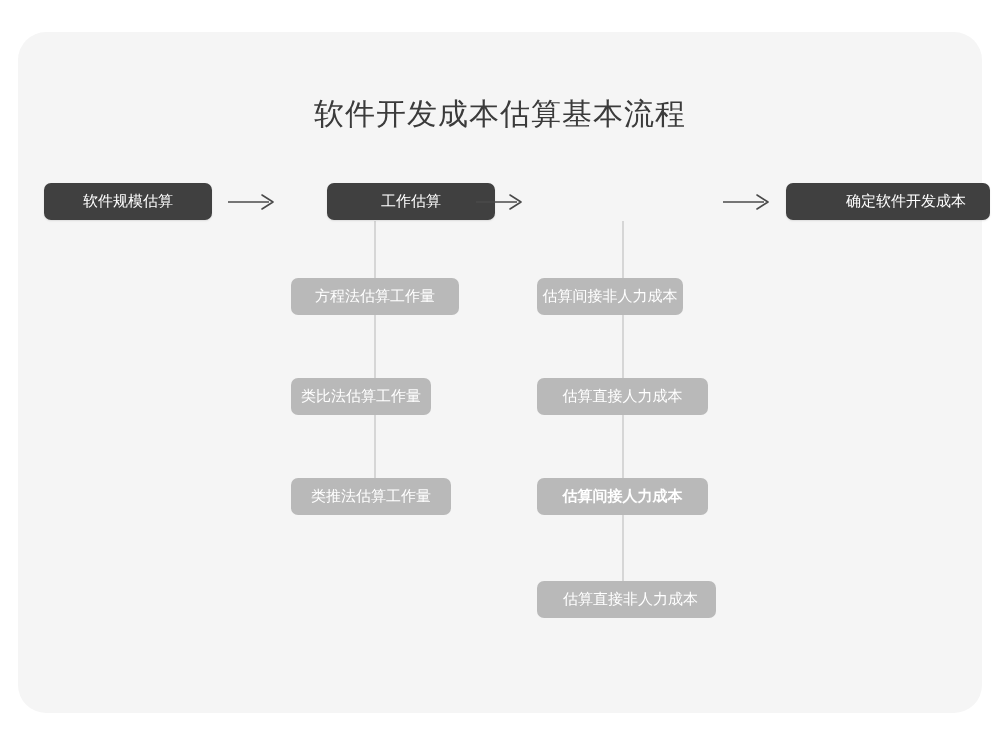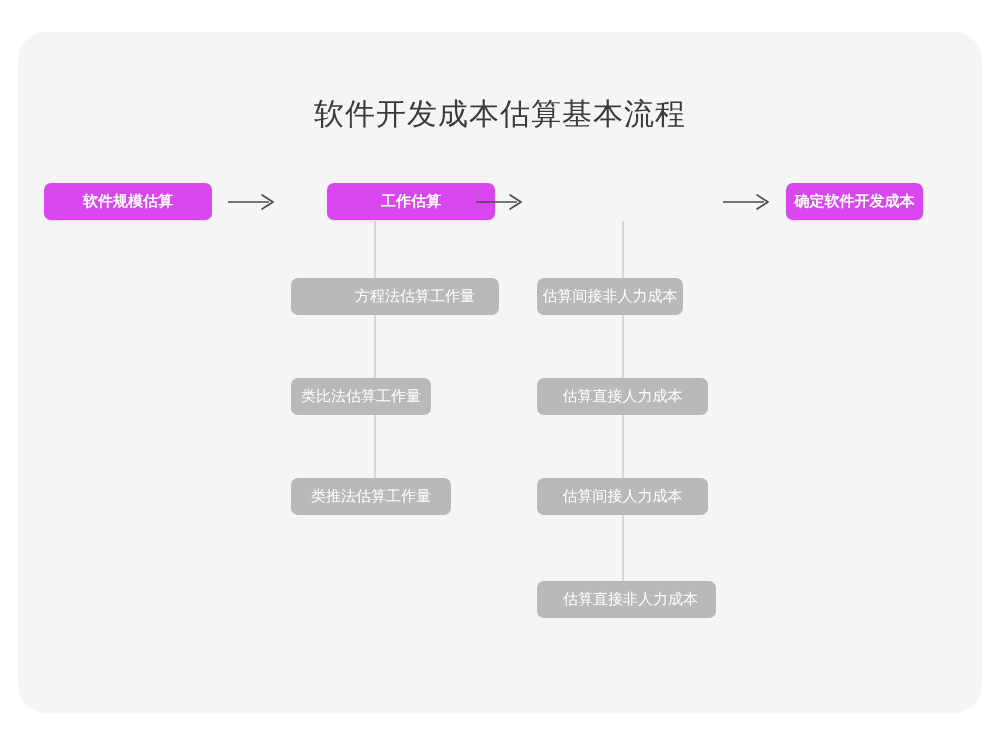--- a/index.html
+++ b/index.html
@@ -47,30 +47,29 @@
   .connector {
     position: absolute;
     width: 2px;
     background: #d6d6d6;
   }
 
   
   .stage-box {
     position: absolute;
     height: 37px;
-    background: #d946ef;
+    background: #404040;
     border-radius: 7px;
     color: #ffffff;
     font-size: 15px;
     display: flex;
     align-items: center;
     justify-content: center;
     white-space: nowrap;
     box-shadow: 0 1px 2px rgba(0,0,0,0.10);
-    font-weight: bold;
   }
 
   
   .arrow {
     position: absolute;
     height: 37px;
     display: flex;
     align-items: center;
     justify-content: center;
     color: #4a4a4a;
@@ -129,45 +128,45 @@
   </div>
 
 
   <div class="arrow" style="left:717px; top:183px; width:60px;">
     <svg width="50" height="18" viewBox="0 0 50 18" aria-hidden="true">
       <path d="M1 9 H42" stroke="#4a4a4a" stroke-width="1.6" fill="none"></path>
       <path d="M35 2 L46 9 L35 16" stroke="#4a4a4a" stroke-width="1.6" fill="none" stroke-linecap="round" stroke-linejoin="round"></path>
     </svg>
   </div>
 
-  <div class="stage-box" style="left:786px; top:183px; width:137px;">
+  <div class="stage-box" style="left:786px; top:183px; width:168px;padding-left:36px;">
     <span>确定软件开发成本</span>
   </div>
 
-  <div class="sub-box" style="left:291px; top:278px; width:168px;padding-left:40px;">
+  <div class="sub-box" style="left:291px; top:278px; width:168px;">
     <span>方程法估算工作量</span>
   </div>
 
   <div class="sub-box" style="left:291px; top:378px; width:140px;">
     <span>类比法估算工作量</span>
   </div>
 
   <div class="sub-box" style="left:291px; top:478px; width:160px;justify-content:center;">
     <span>类推法估算工作量</span>
   </div>
 
   <div class="sub-box" style="left:537px; top:278px; width:146px;">
     <span>估算间接非人力成本</span>
   </div>
 
   <div class="sub-box" style="left:537px; top:378px; width:171px;">
     <span>估算直接人力成本</span>
   </div>
 
-  <div class="sub-box" style="left:537px; top:478px; width:171px;">
+  <div class="sub-box" style="left:537px; top:478px; width:171px;font-weight:bold;">
     <span>估算间接人力成本</span>
   </div>
 
   <div class="sub-box" style="left:537px; top:581px; width:171px;padding-left:8px;">
     <span>估算直接非人力成本</span>
   </div>
 
 </div>
 
 </body></html>

